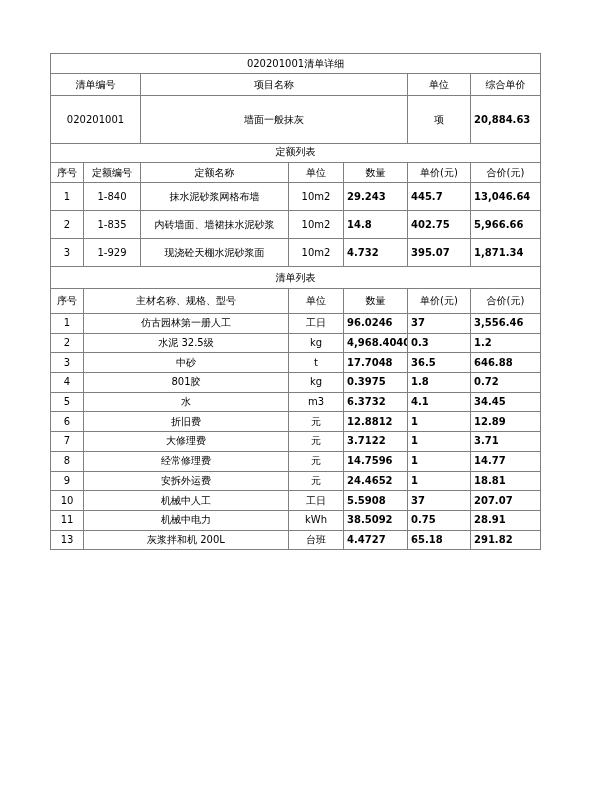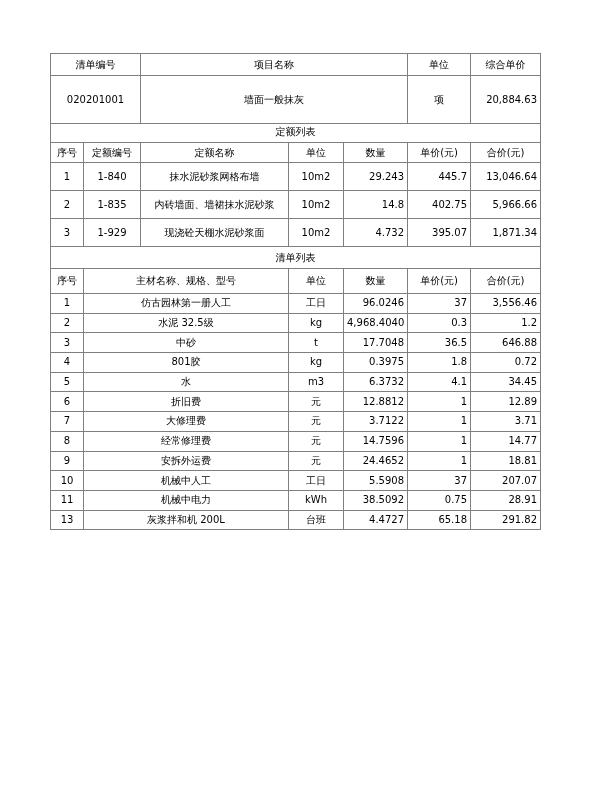--- a/index.html
+++ b/index.html
@@ -28,21 +28,21 @@
     font-size: 10px;
     line-height: 1.2;
     padding: 0 3px;
     overflow: hidden;
     white-space: nowrap;
     vertical-align: middle;
     color: #000000;
   }
   .c { text-align: center; }
   .l { text-align: center; }
-  .r { text-align: right; }
+  .r { text-align: left; font-weight: bold; }
   tr.h20 { height: 20px; }
   tr.h22 { height: 22px; }
   tr.h48 { height: 48px; }
   tr.h19 { height: 19px; font-family: Liberation Mono, monospace; }
   tr.h21 { height: 22px; }
   tr.h25 { height: 25px; }
   tr.h28 { height: 28px; }
   tr.hm  { height: 19.7px; }
   td.title-cell { font-size: 10.5px; }
 </style>
@@ -55,20 +55,23 @@
       <col style="width:33px">
       <col style="width:57px">
       <col style="width:148px">
       <col style="width:55px">
       <col style="width:64px">
       <col style="width:63px">
       <col style="width:70px">
     </colgroup>
 
     <tbody>
+        <tr class="h20">
+      <td colspan="7" class="c title-cell">020201001清单详细</td>
+    </tr>
 
     <tr class="h22">
       <td colspan="2" class="c">清单编号</td>
       <td colspan="3" class="c">项目名称</td>
       <td class="c">单位</td>
       <td class="c">综合单价</td>
     </tr>
 
     <tr class="h48">
       <td colspan="2" class="c">020201001</td>

